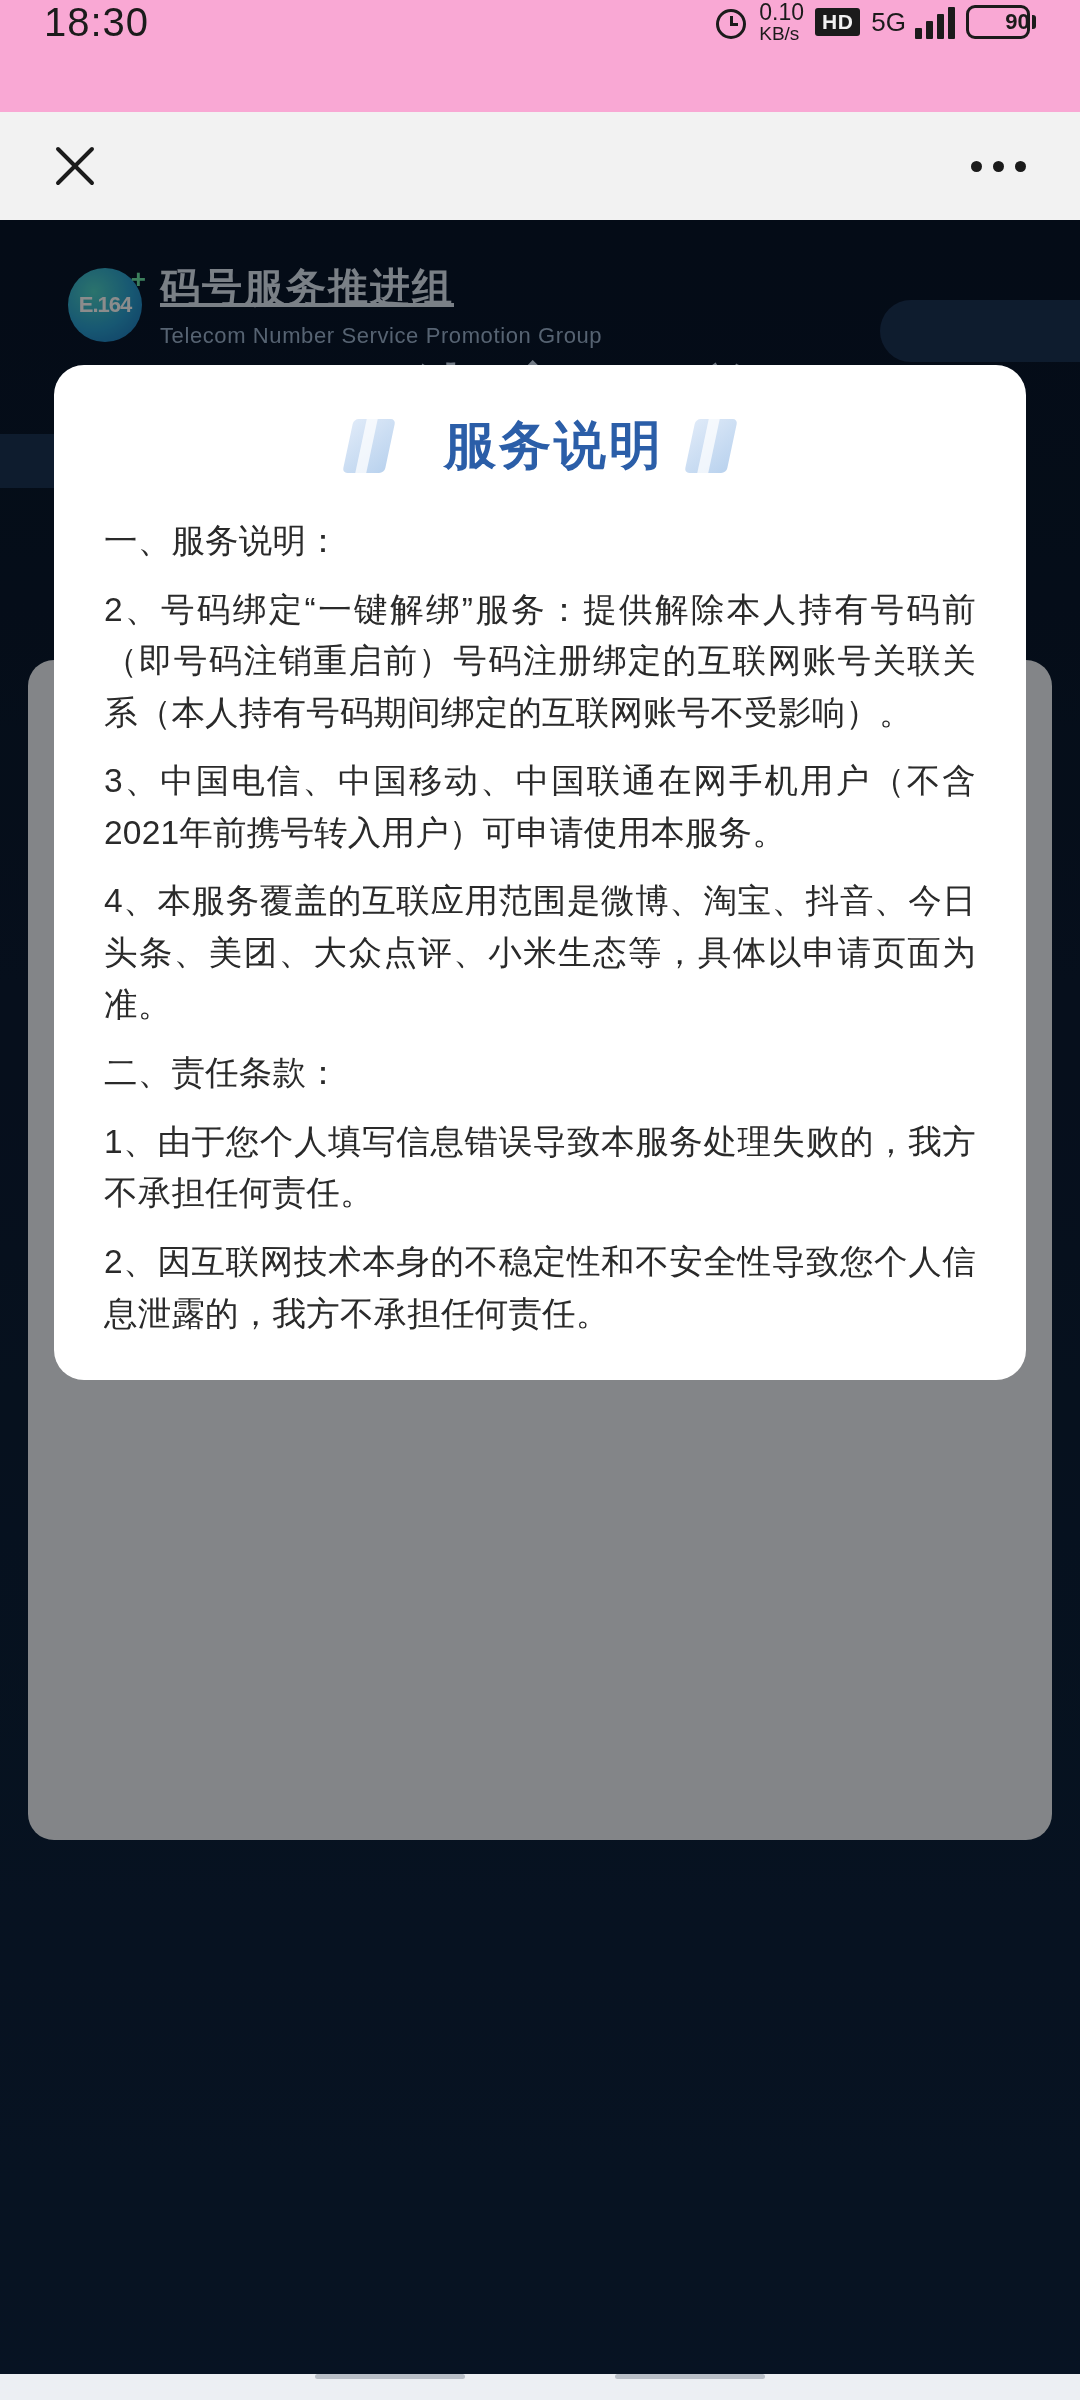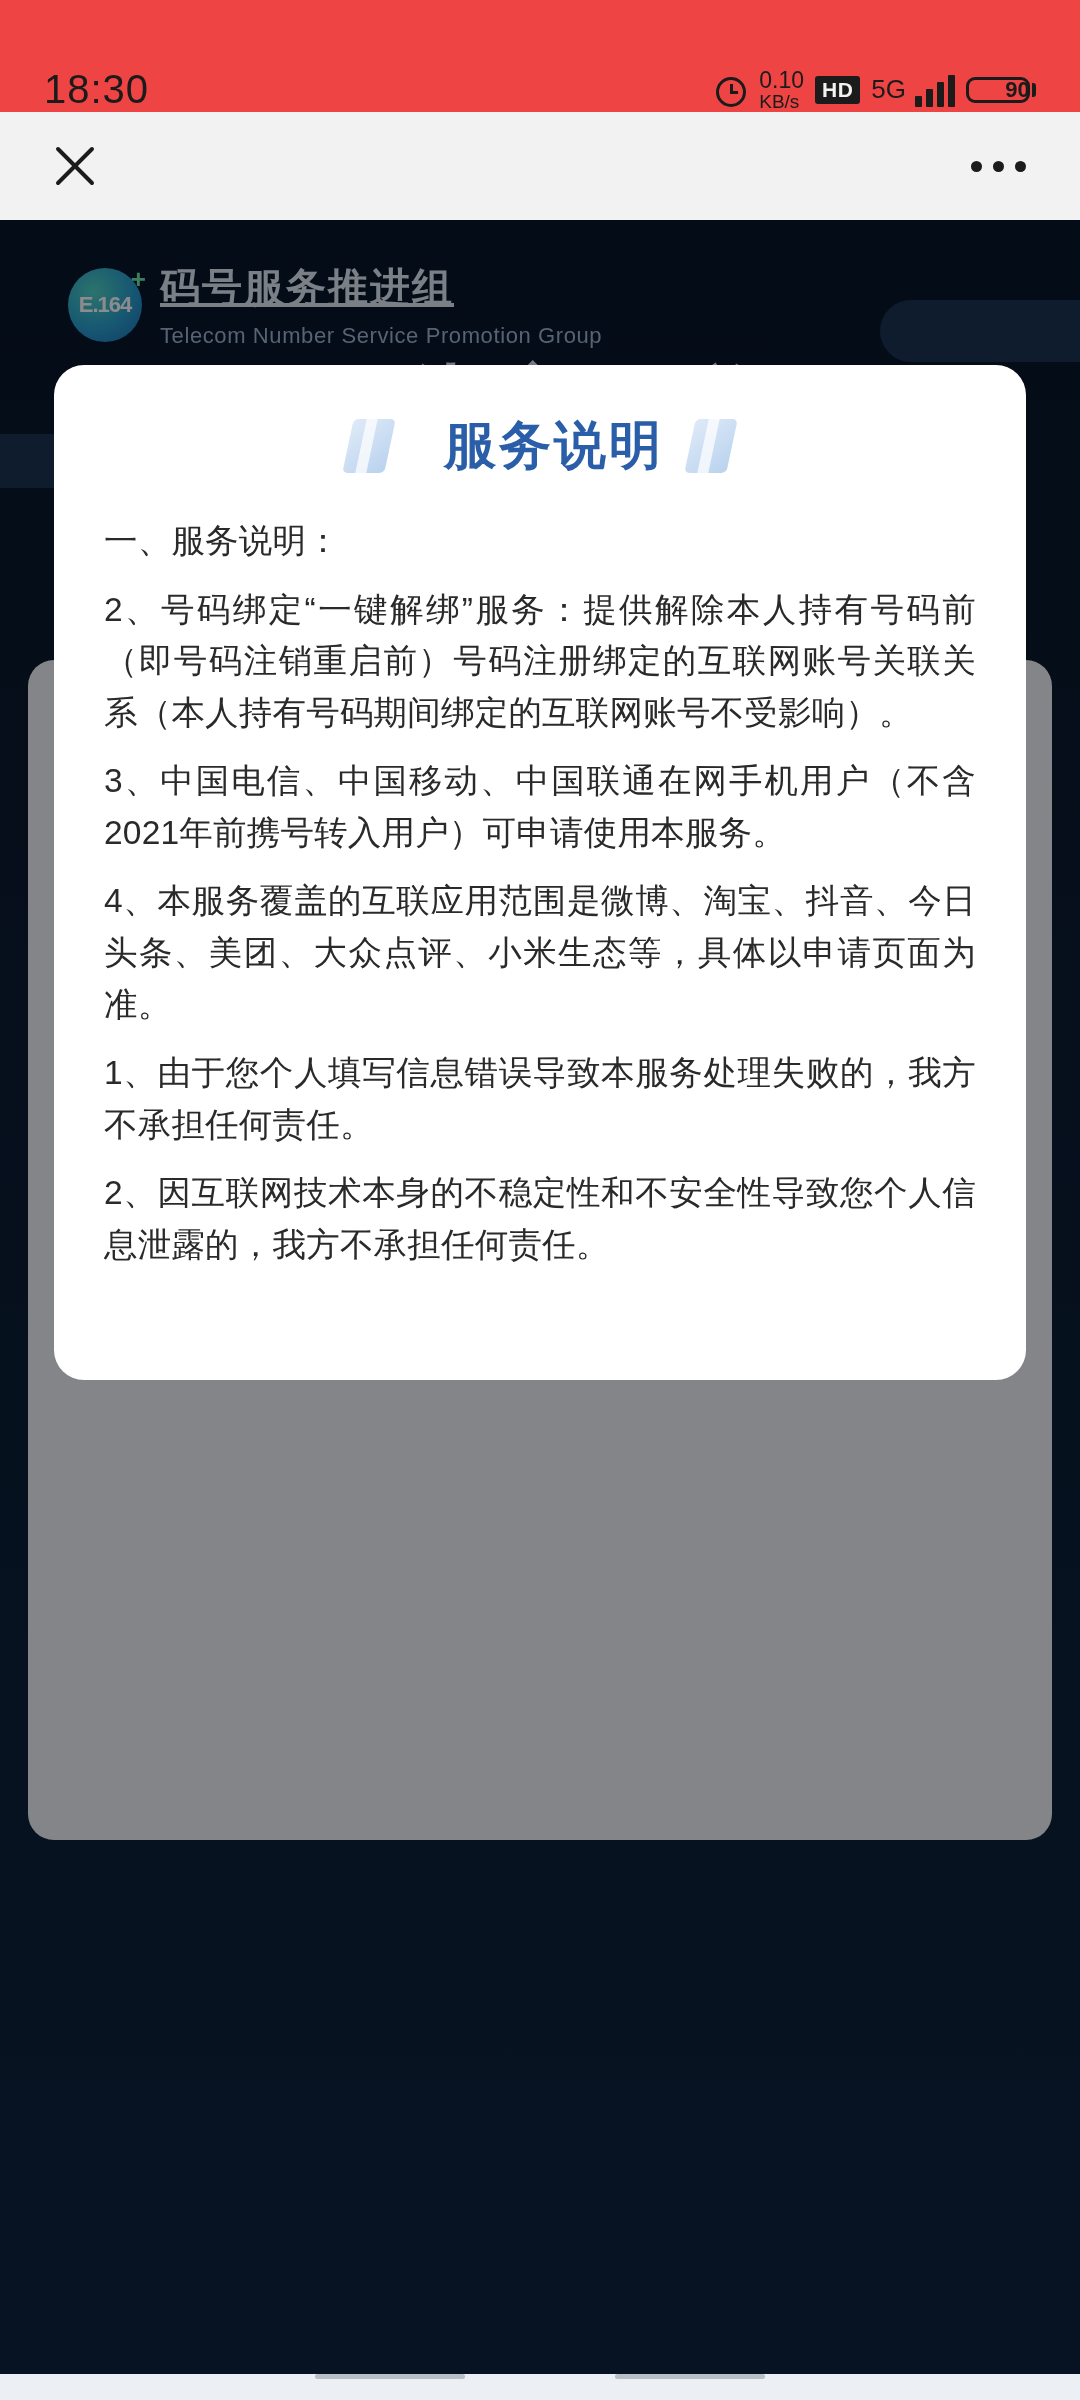--- a/index.html
+++ b/index.html
@@ -13,22 +13,22 @@
     position: relative;
     width: 1080px; height: 2400px;
     background: #f2f2f2;
     overflow: hidden;
   }
 
   
   .statusbar {
     position: absolute; top: 0; left: 0;
     width: 1080px; height: 112px;
-    background: #ef4444;
-    display: flex; align-items: flex-end;
+    background: #f9a8d4;
+    display: flex; align-items: flex-start;
     padding: 0 44px;
   }
   .clock {
     font-size: 40px; color: #1b1b1b; letter-spacing: 1px;
     font-family: "Liberation Sans", sans-serif;
   }
   .status-right {
     margin-left: auto;
     display: flex; align-items: center; gap: 11px;
   }
@@ -62,21 +62,21 @@
   .bars { display: flex; align-items: flex-end; gap: 4px; height: 34px; }
   .bars i { display: block; width: 7px; background: #1b1b1b; border-radius: 1px; }
   .bars i:nth-child(1){ height: 11px; }
   .bars i:nth-child(2){ height: 18px; }
   .bars i:nth-child(3){ height: 25px; }
   .bars i:nth-child(4){ height: 32px; }
   .battery {
     display: flex; align-items: center;
   }
   .battery .body {
-    width: 64px; height: 26px;
+    width: 64px; height: 34px;
     border: 3px solid #1b1b1b; border-radius: 9px;
     display: flex; align-items: center; justify-content: center;
     position: relative;
     padding-left: 39px;
   }
   .battery .body span {
     font-size: 22px; font-weight: bold; color: #1b1b1b;
   }
   .battery .cap {
     width: 4px; height: 14px; background: #1b1b1b;
@@ -305,20 +305,21 @@
     <div class="modal-title">
       <div class="deco"></div>
       <h2>服务说明</h2>
       <div class="deco"></div>
     </div>
     <div class="modal-body" id="modal-body">
         <p>一、服务说明：</p>
         <p>2、号码绑定“一键解绑”服务：提供解除本人持有号码前（即号码注销重启前）号码注册绑定的互联网账号关联关系（本人持有号码期间绑定的互联网账号不受影响）。</p>
         <p>3、中国电信、中国移动、中国联通在网手机用户（不含2021年前携号转入用户）可申请使用本服务。</p>
         <p>4、本服务覆盖的互联应用范围是微博、淘宝、抖音、今日头条、美团、大众点评、小米生态等，具体以申请页面为准。</p>
+        <p>二、责任条款：</p>
         <p>1、由于您个人填写信息错误导致本服务处理失败的，我方不承担任何责任。</p>
         <p>2、因互联网技术本身的不稳定性和不安全性导致您个人信息泄露的，我方不承担任何责任。</p>
       </div>
   </div>
 
   <div class="bottombar">
     <i></i>
     <i></i>
   </div>
 

